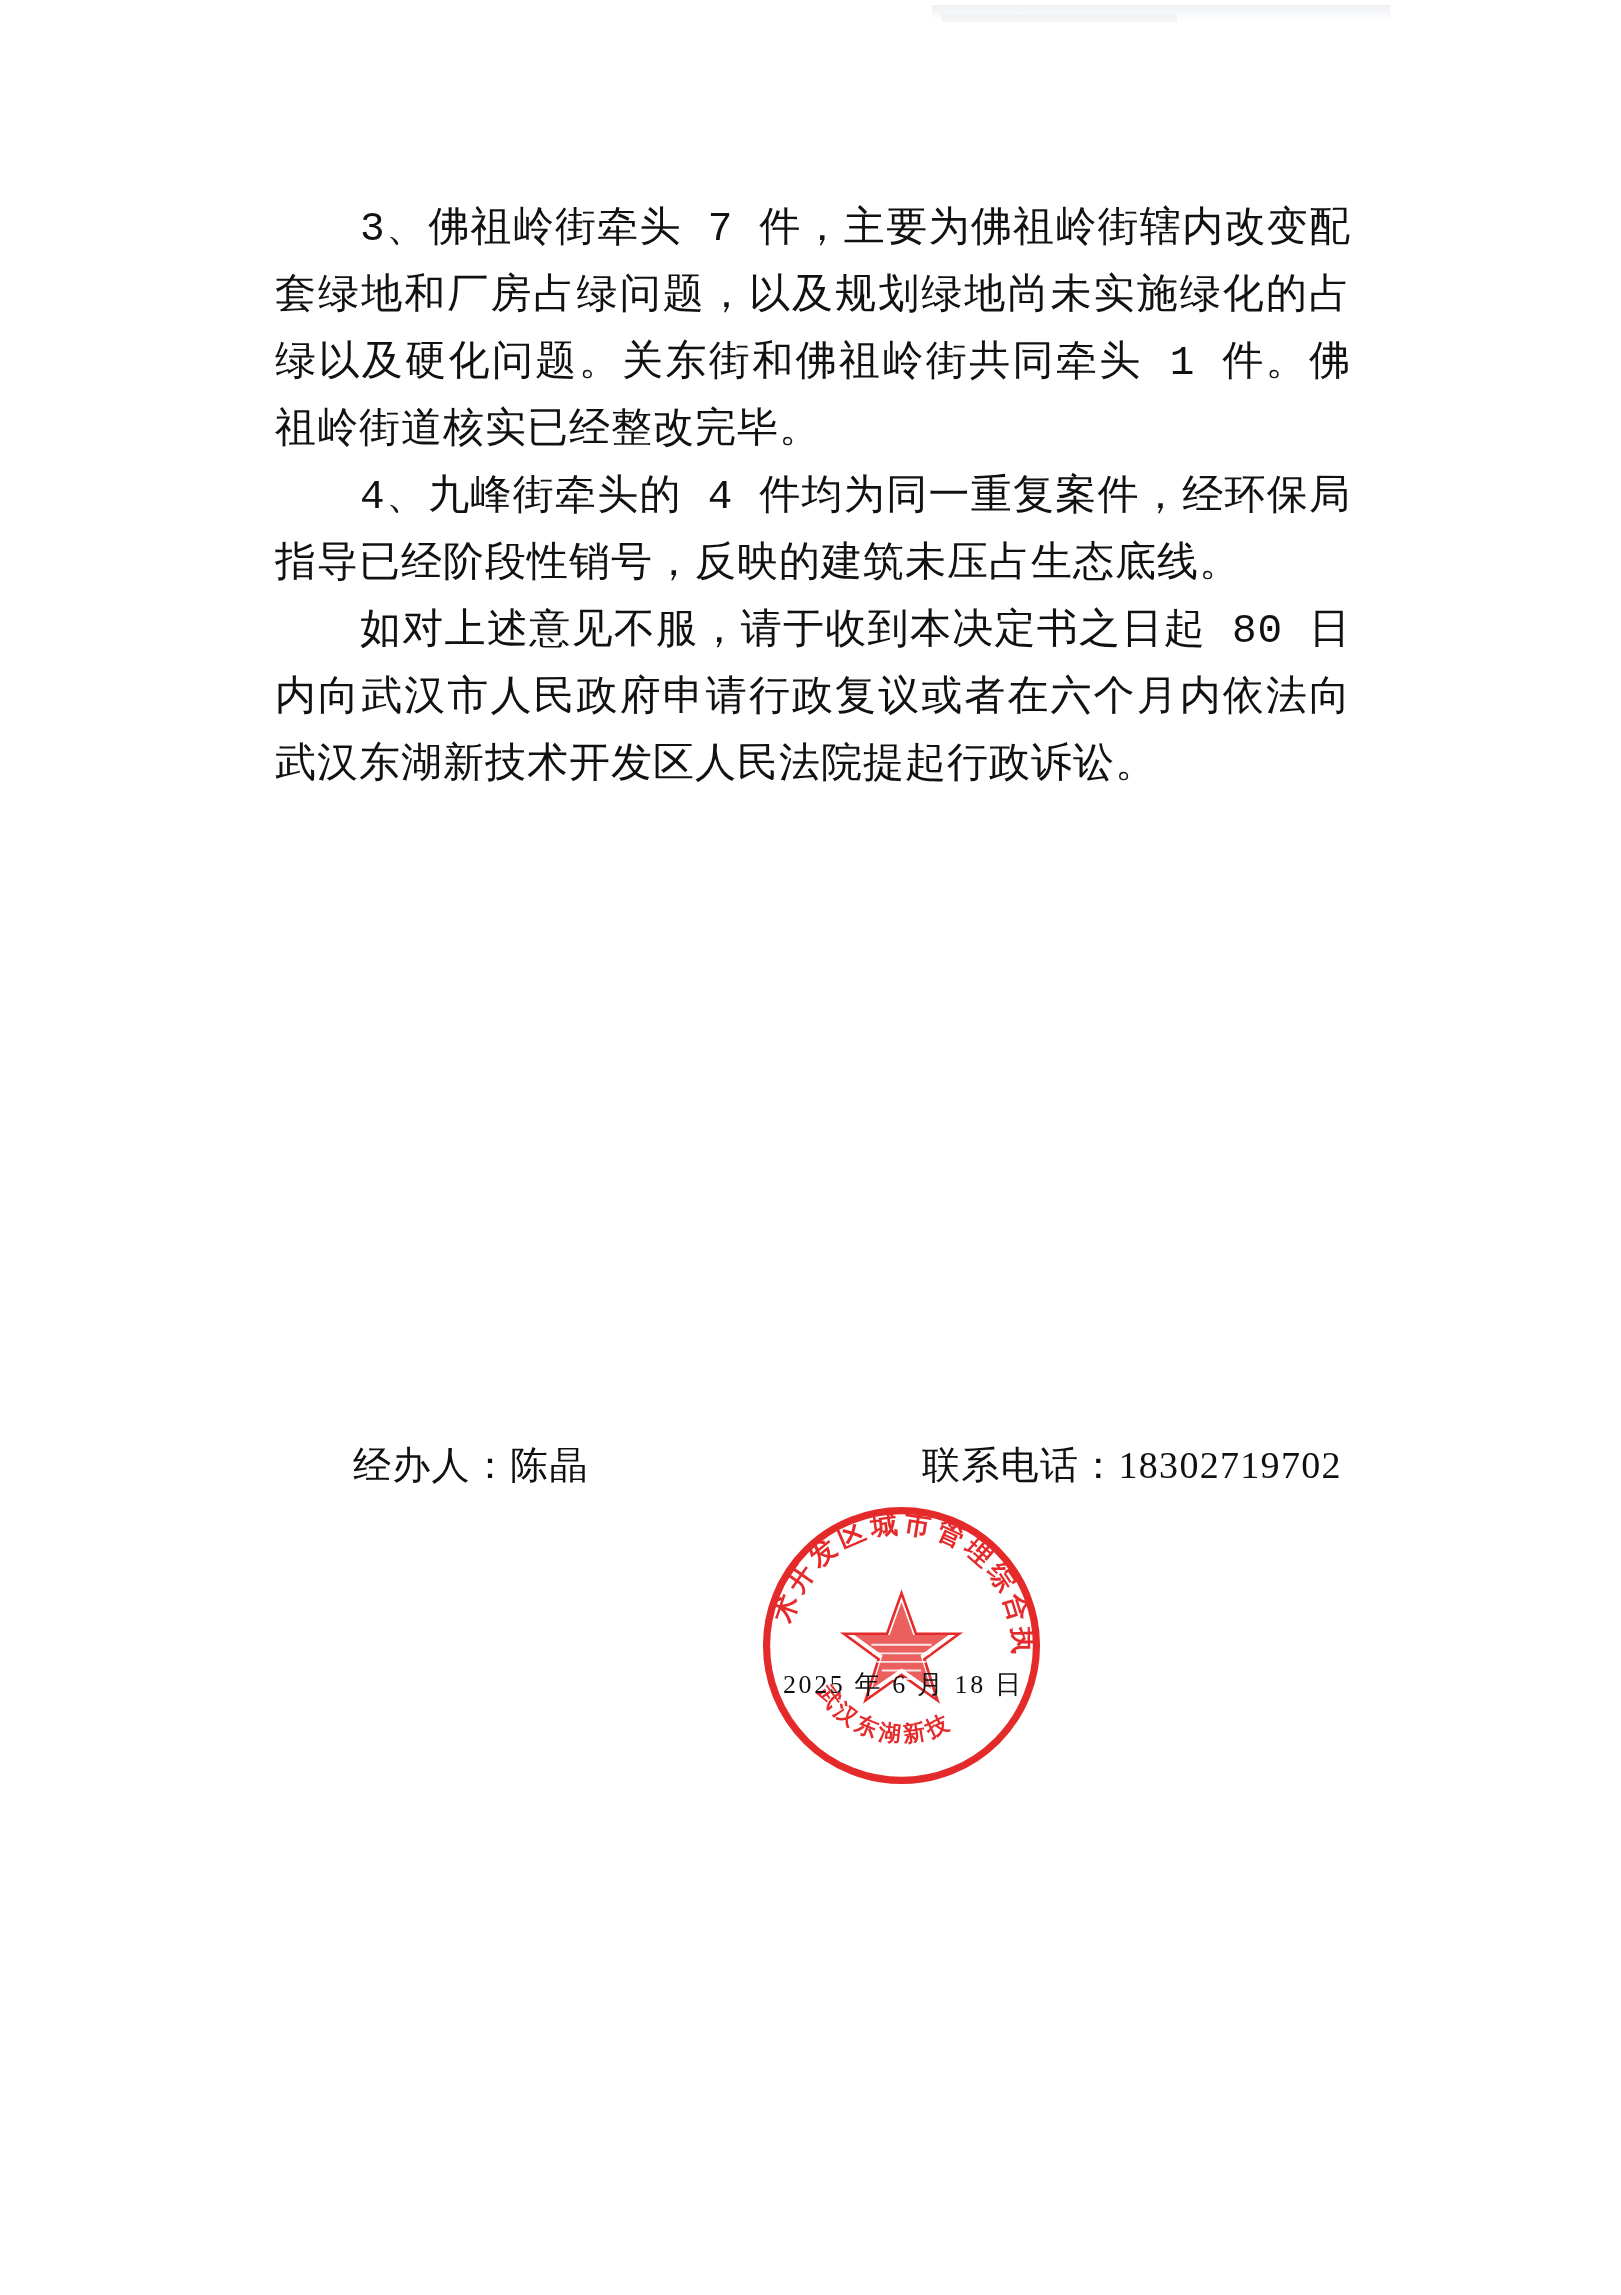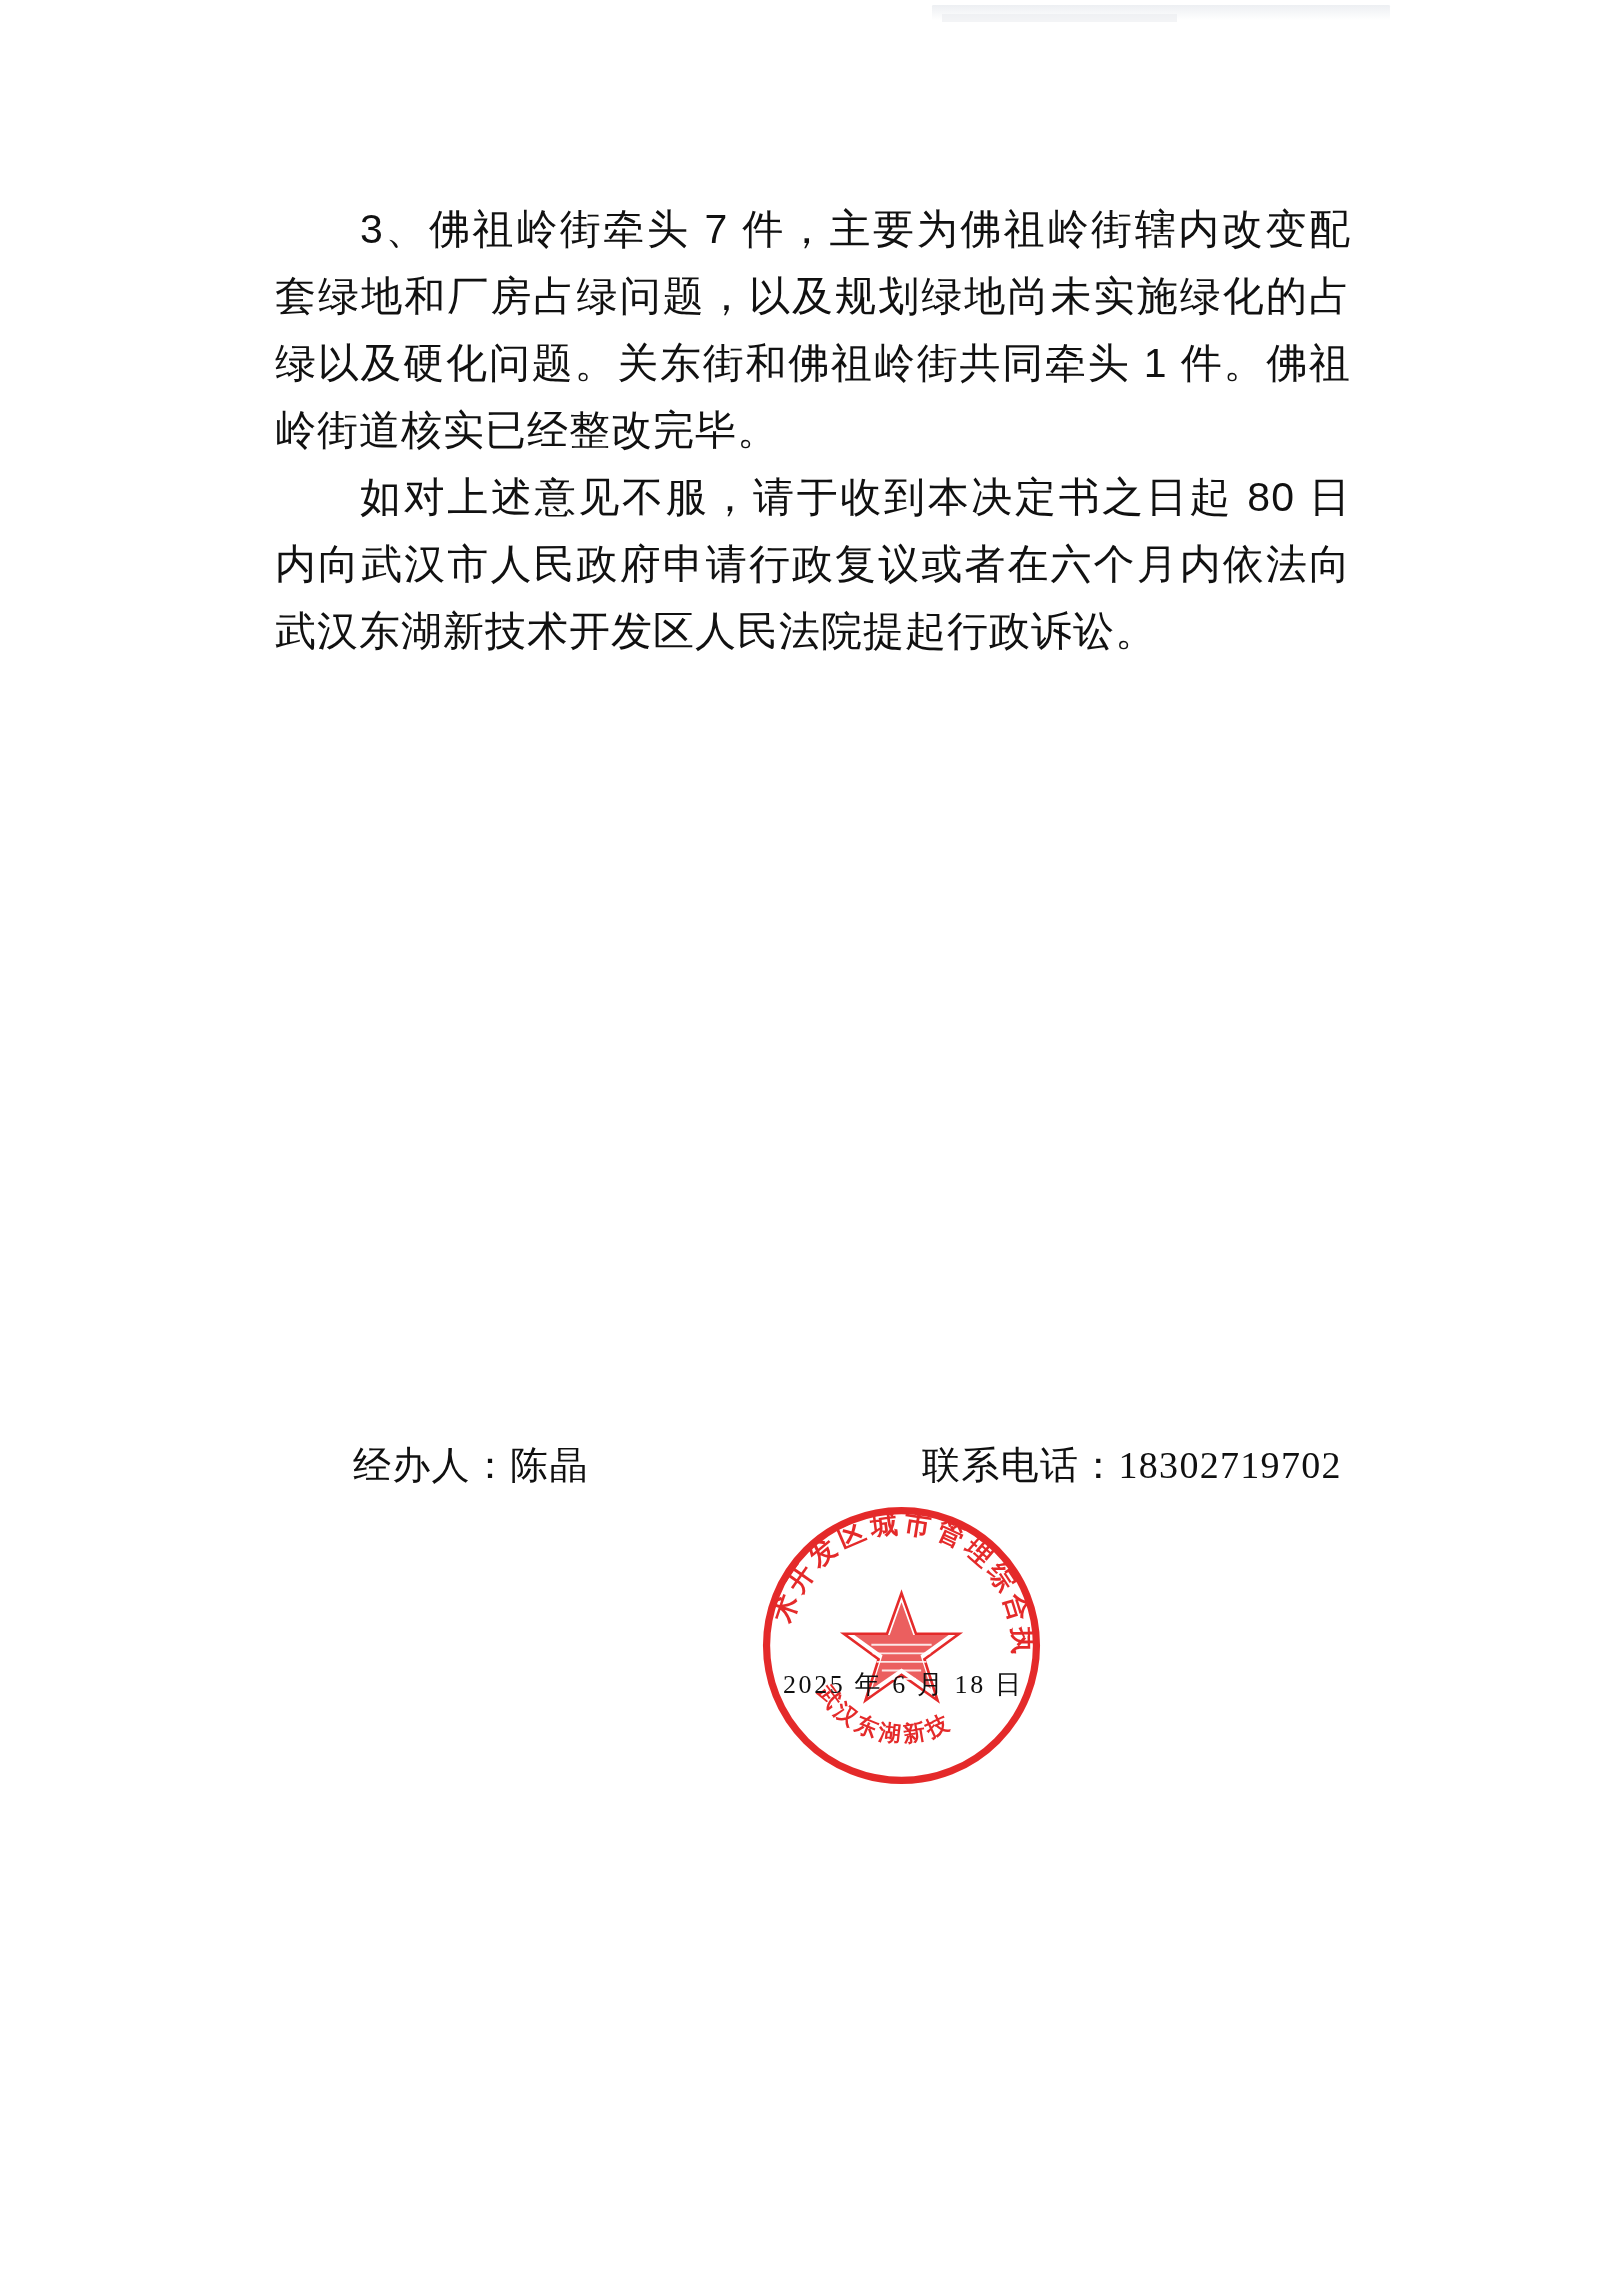--- a/index.html
+++ b/index.html
@@ -45,21 +45,21 @@
   }
   .para {
     margin: 0 0 0 0;
     font-size: 41px;
     line-height: 67px;
     letter-spacing: 1px;
     text-align: justify;
     text-justify: inter-character;
     text-indent: 85px;
     color: #111111;
-    font-family: Liberation Sans, sans-serif;
+    font-family: Liberation Mono, monospace;
     word-break: break-all;
   }
   .para + .para { margin-top: 0; }
 
   
   .contact-row {
     position: absolute;
     left: 275px;
     top: 1436px;
     width: 1076px;
@@ -121,20 +121,21 @@
 </head>
 <body>
 
 <div class="page">
 
   <div class="scan-artifact"></div>
   <div class="scan-artifact-2"></div>
 
   <div class="body-block">
     <p class="para">3、佛祖岭街牵头 7 件，主要为佛祖岭街辖内改变配套绿地和厂房占绿问题，以及规划绿地尚未实施绿化的占绿以及硬化问题。关东街和佛祖岭街共同牵头 1 件。佛祖岭街道核实已经整改完毕。</p>
+    <p class="para">4、九峰街牵头的 4 件均为同一重复案件，经环保局指导已经阶段性销号，反映的建筑未压占生态底线。</p>
     <p class="para">如对上述意见不服，请于收到本决定书之日起 80 日内向武汉市人民政府申请行政复议或者在六个月内依法向武汉东湖新技术开发区人民法院提起行政诉讼。</p>
   </div>
 
   <div class="contact-row">
     <div class="handler">经办人：陈晶</div>
     <div class="phone">联系电话：18302719702</div>
   </div>
 
   <div class="seal">
     <svg viewBox="0 0 432 432" xmlns="http://www.w3.org/2000/svg">

